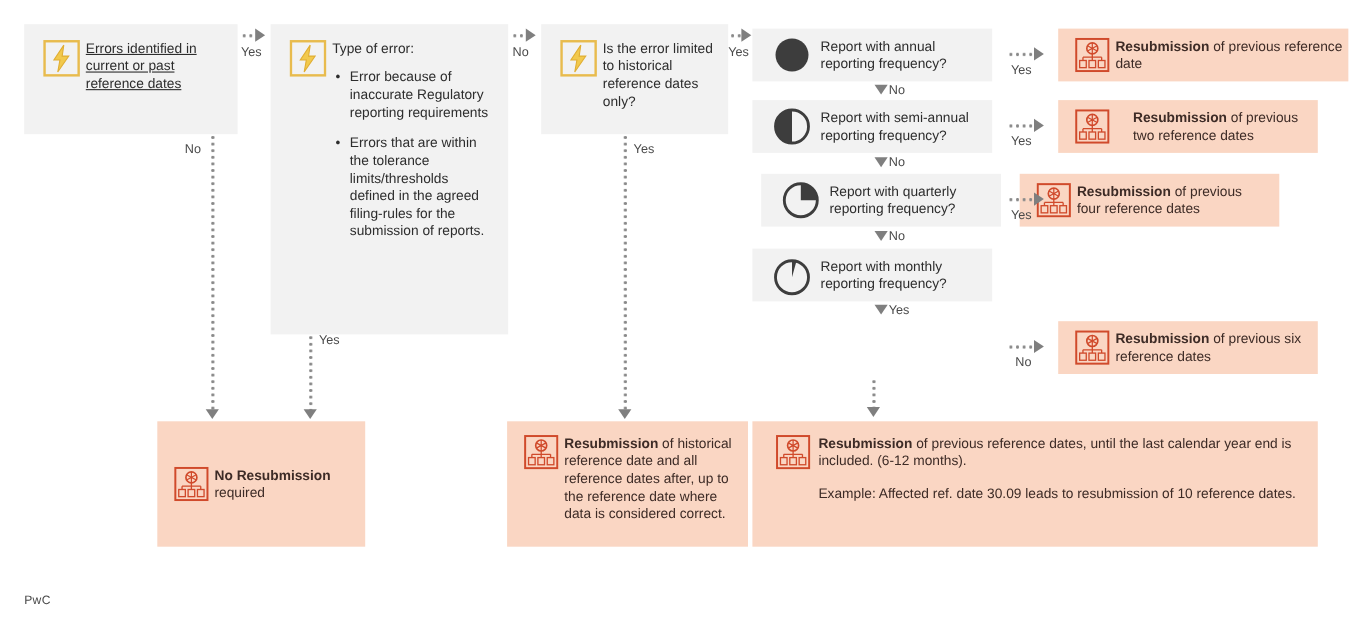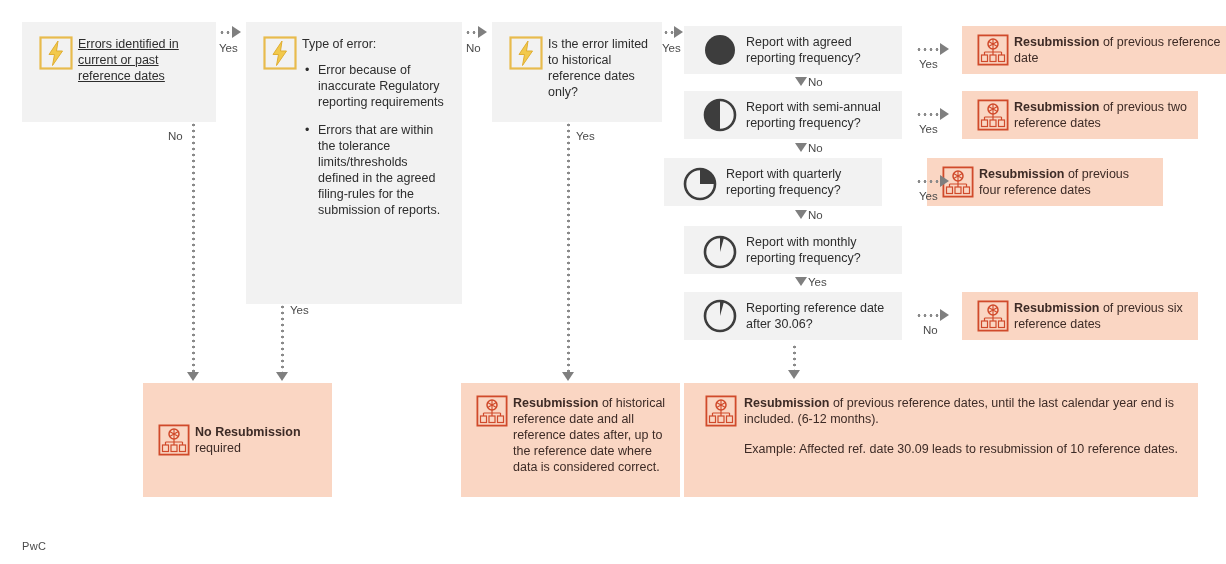--- a/index.html
+++ b/index.html
@@ -149,81 +149,72 @@
     </div>
     <div class="node-text">Is the error limited to historical reference dates only?</div>
   </div>
 
   <div class="node grey-box" style="left:684px; top:26px; width:218px; height:48px; padding:8px 10px; align-items:center;">
     <div class="node-icon" style="width:52px;">
       <svg width="36" height="36" viewBox="0 0 36 36">
         <circle cx="18" cy="18" r="15" fill="#3d3d3d"></circle>
       </svg>
     </div>
-    <div class="node-text">Report with agreed reporting frequency?</div>
+    <div class="node-text">Report with annual reporting frequency?</div>
   </div>
 
   <div class="node grey-box" style="left:684px; top:91px; width:218px; height:48px; padding:8px 10px; align-items:center;">
     <div class="node-icon" style="width:52px;">
       <svg width="36" height="36" viewBox="0 0 36 36">
         <circle cx="18" cy="18" r="15" fill="none" stroke="#3d3d3d" stroke-width="2.6"></circle>
         <path d="M18 3 A15 15 0 0 0 18 33 Z" fill="#3d3d3d"></path>
       </svg>
     </div>
     <div class="node-text">Report with semi-annual reporting frequency?</div>
   </div>
 
-  <div class="node grey-box" style="left:664px; top:158px; width:218px; height:48px; padding:8px 10px; align-items:flex-start;">
+  <div class="node grey-box" style="left:692px; top:158px; width:218px; height:48px; padding:8px 10px; align-items:center;">
     <div class="node-icon" style="width:52px;">
       <svg width="36" height="36" viewBox="0 0 36 36">
         <circle cx="18" cy="18" r="15" fill="none" stroke="#3d3d3d" stroke-width="2.6"></circle>
         <path d="M18 18 L18 3 A15 15 0 0 1 33 18 Z" fill="#3d3d3d"></path>
       </svg>
     </div>
     <div class="node-text">Report with quarterly reporting frequency?</div>
   </div>
 
   <div class="node grey-box" style="left:684px; top:226px; width:218px; height:48px; padding:8px 10px; ">
     <div class="node-icon" style="width:52px;">
       <svg width="36" height="36" viewBox="0 0 36 36">
         <circle cx="18" cy="18" r="15" fill="none" stroke="#3d3d3d" stroke-width="2.6"></circle>
         <path d="M18 18 L18 3 A15 15 0 0 1 21.9 4.0 Z" fill="#3d3d3d"></path>
       </svg>
     </div>
     <div class="node-text">Report with monthly reporting frequency?</div>
   </div>
 
-  <div class="node grey-box" style="left:684px; top:292px; width:218px; height:48px; padding:8px 10px; align-items:center;">
-    <div class="node-icon" style="width:52px;">
-      <svg width="36" height="36" viewBox="0 0 36 36">
-        <circle cx="18" cy="18" r="15" fill="none" stroke="#3d3d3d" stroke-width="2.6"></circle>
-        <path d="M18 18 L18 3 A15 15 0 0 1 21.9 4.0 Z" fill="#3d3d3d"></path>
-      </svg>
-    </div>
-    <div class="node-text">Reporting reference date after 30.06?</div>
-  </div>
 
   <div class="node peach-box" style="left:962px; top:26px; width:284px; height:48px; padding:8px 10px; align-items:center;">
     <div class="node-icon" style="width:42px;">
       <svg width="32" height="32" viewBox="0 0 32 32">
         <rect x="1.4" y="1.4" width="29.2" height="29.2" fill="none" stroke="#d04a2b" stroke-width="1.8"></rect>
         <circle cx="16" cy="10" r="5" fill="none" stroke="#d04a2b" stroke-width="1.5"></circle>
         <path d="M11.6 7.6 L20.4 12.4 M11.6 12.4 L20.4 7.6 M16 5 L16 15" stroke="#d04a2b" stroke-width="1.1"></path>
         <path d="M16 15 L16 18 M7.5 18 L24.5 18 M7.5 18 L7.5 21 M16 18 L16 21 M24.5 18 L24.5 21" stroke="#d04a2b" stroke-width="1.2" fill="none"></path>
         <rect x="4.5" y="21" width="6" height="6.5" fill="none" stroke="#d04a2b" stroke-width="1.2"></rect>
         <rect x="13" y="21" width="6" height="6.5" fill="none" stroke="#d04a2b" stroke-width="1.2"></rect>
         <rect x="21.5" y="21" width="6" height="6.5" fill="none" stroke="#d04a2b" stroke-width="1.2"></rect>
       </svg>
     </div>
     <div class="node-text">
       <span class="strong">Resubmission</span><span> of previous reference date</span>
     </div>
   </div>
 
-  <div class="node peach-box" style="left:962px; top:91px; width:236px; height:48px; padding:8px 10px; align-items:center;">
+  <div class="node peach-box" style="left:962px; top:91px; width:236px; height:48px; padding:8px 10px; align-items:center;gap:16px;">
     <div class="node-icon" style="width:42px;">
       <svg width="32" height="32" viewBox="0 0 32 32">
         <rect x="1.4" y="1.4" width="29.2" height="29.2" fill="none" stroke="#d04a2b" stroke-width="1.8"></rect>
         <circle cx="16" cy="10" r="5" fill="none" stroke="#d04a2b" stroke-width="1.5"></circle>
         <path d="M11.6 7.6 L20.4 12.4 M11.6 12.4 L20.4 7.6 M16 5 L16 15" stroke="#d04a2b" stroke-width="1.1"></path>
         <path d="M16 15 L16 18 M7.5 18 L24.5 18 M7.5 18 L7.5 21 M16 18 L16 21 M24.5 18 L24.5 21" stroke="#d04a2b" stroke-width="1.2" fill="none"></path>
         <rect x="4.5" y="21" width="6" height="6.5" fill="none" stroke="#d04a2b" stroke-width="1.2"></rect>
         <rect x="13" y="21" width="6" height="6.5" fill="none" stroke="#d04a2b" stroke-width="1.2"></rect>
         <rect x="21.5" y="21" width="6" height="6.5" fill="none" stroke="#d04a2b" stroke-width="1.2"></rect>
       </svg>

